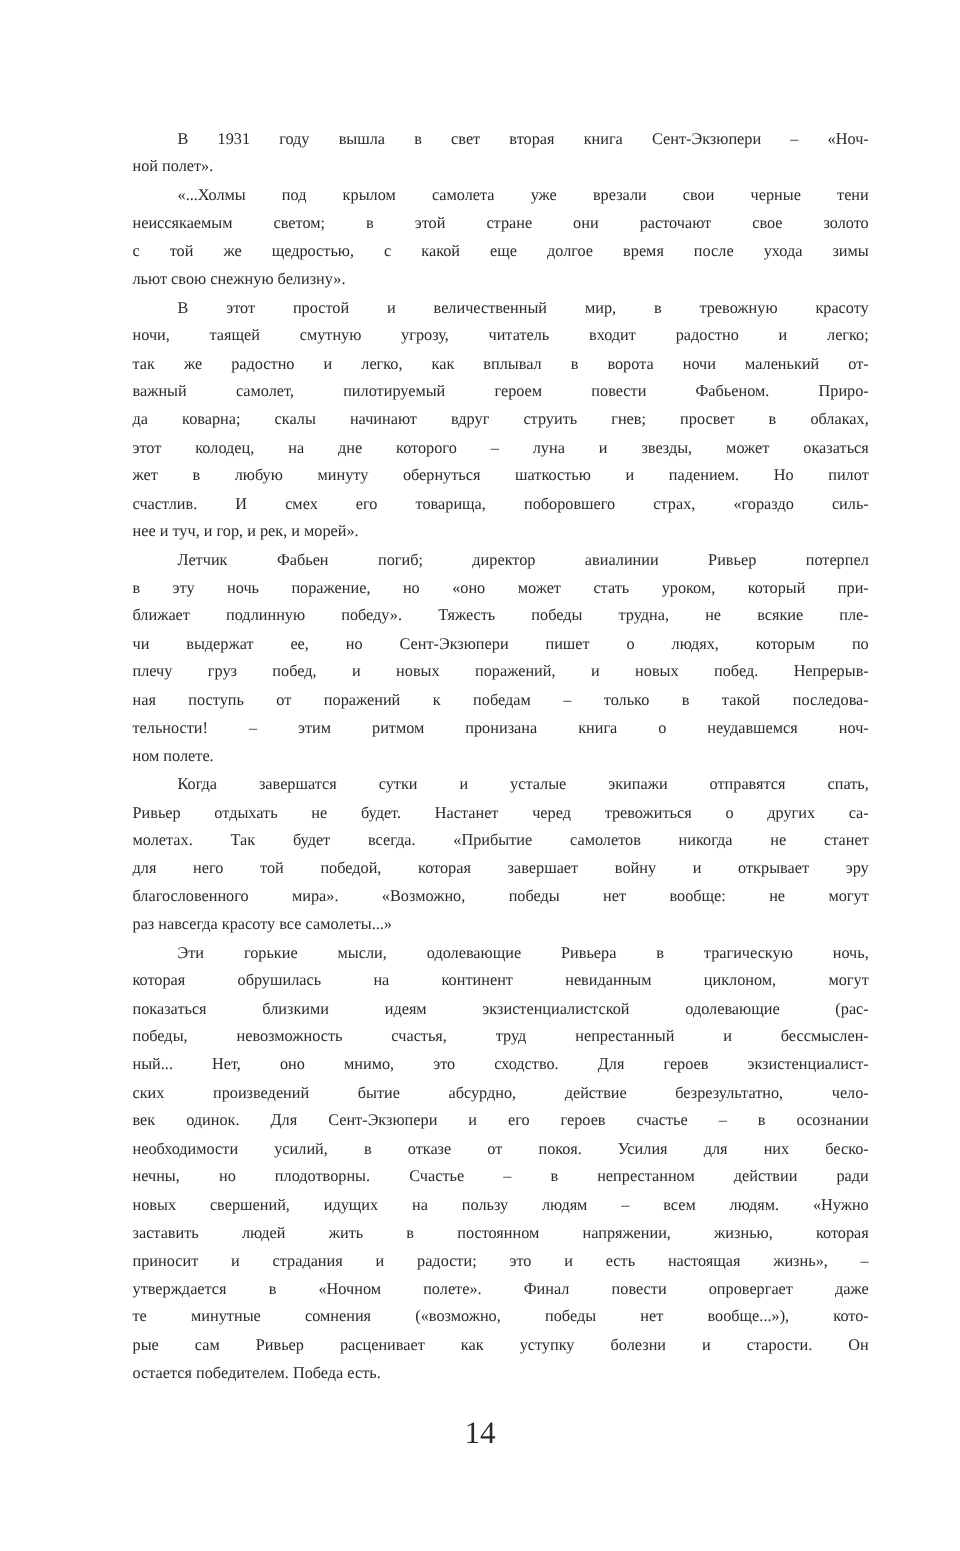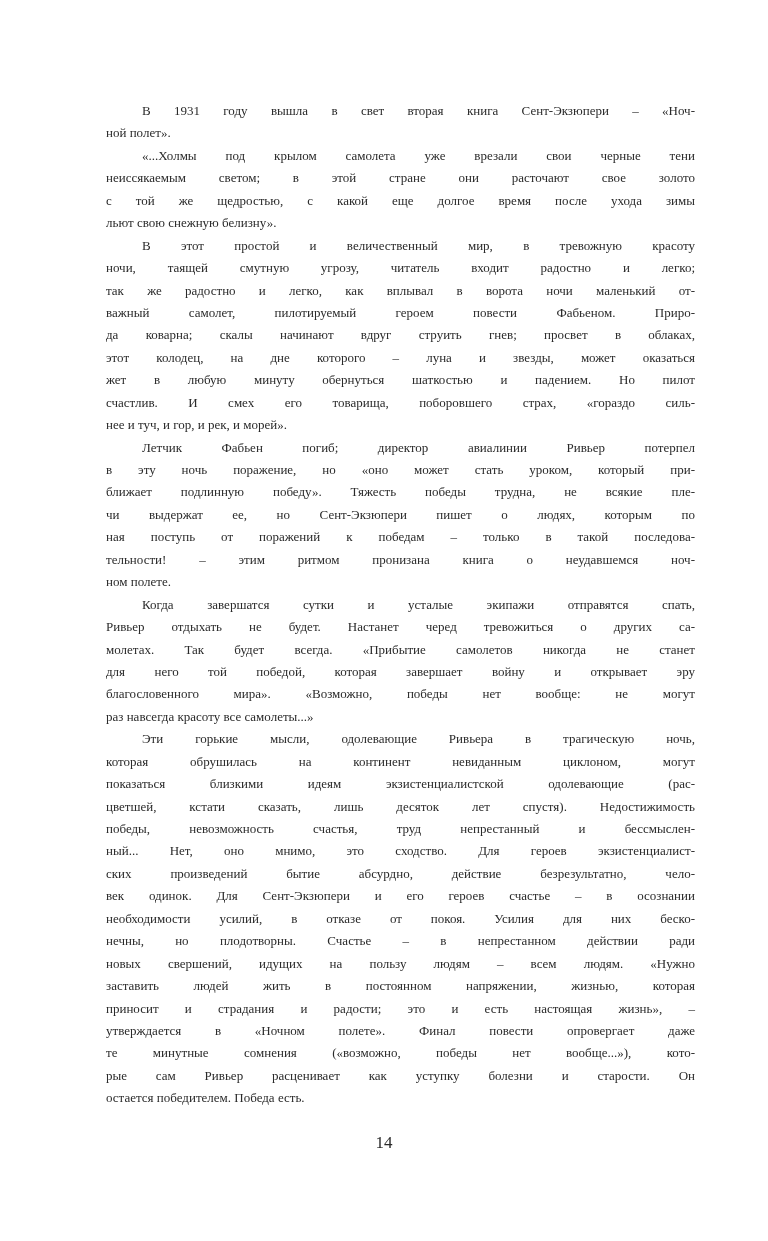--- a/index.html
+++ b/index.html
@@ -11,21 +11,21 @@
   }
   .line {
     display: block; white-space: nowrap; text-align: justify;
     text-align-last: justify; height: 22.45px; overflow: visible;
   }
   .line.last { text-align-last: left; }
   .line.indent { padding-left: 36px; }
   .page-number {
     position: absolute; left: 0; width: 768px; top: 1133px; text-align: center;
     font-family: "Liberation Serif", "DejaVu Serif", serif;
-    font-size: 17px; color: #2a2a2a;
+    font-size: 25px; color: #2a2a2a;
   }
 </style>
 </head>
 <body>
 
 <div class="page">
   <div>
     <span class="line indent">В 1931 году вышла в свет вторая книга Сент-Экзюпери – «Ноч-</span>
     <span class="line last">ной полет».</span>
   </div>
@@ -44,37 +44,37 @@
     <span class="line">этот колодец, на дне которого – луна и звезды, может оказаться</span>
     <span class="line">жет в любую минуту обернуться шаткостью и падением. Но пилот</span>
     <span class="line">счастлив. И смех его товарища, поборовшего страх, «гораздо силь-</span>
     <span class="line last">нее и туч, и гор, и рек, и морей».</span>
   </div>
   <div>
     <span class="line indent">Летчик Фабьен погиб; директор авиалинии Ривьер потерпел</span>
     <span class="line">в эту ночь поражение, но «оно может стать уроком, который при-</span>
     <span class="line">ближает подлинную победу». Тяжесть победы трудна, не всякие пле-</span>
     <span class="line">чи выдержат ее, но Сент-Экзюпери пишет о людях, которым по</span>
+    <span class="line">плечу груз побед, и новых поражений, и новых побед. Непрерыв-</span>
     <span class="line">ная поступь от поражений к победам – только в такой последова-</span>
     <span class="line">тельности! – этим ритмом пронизана книга о неудавшемся ноч-</span>
     <span class="line last">ном полете.</span>
   </div>
   <div>
     <span class="line indent">Когда завершатся сутки и усталые экипажи отправятся спать,</span>
     <span class="line">Ривьер отдыхать не будет. Настанет черед тревожиться о других са-</span>
     <span class="line">молетах. Так будет всегда. «Прибытие самолетов никогда не станет</span>
     <span class="line">для него той победой, которая завершает войну и открывает эру</span>
     <span class="line">благословенного мира». «Возможно, победы нет вообще: не могут</span>
     <span class="line last">раз навсегда красоту все самолеты...»</span>
   </div>
   <div>
     <span class="line indent">Эти горькие мысли, одолевающие Ривьера в трагическую ночь,</span>
     <span class="line">которая обрушилась на континент невиданным циклоном, могут</span>
     <span class="line">показаться близкими идеям экзистенциалистской одолевающие (рас-</span>
-    <span class="line">цветшей, кстати сказать, лишь десяток лет спустя). Недостижимость</span>
     <span class="line">победы, невозможность счастья, труд непрестанный и бессмыслен-</span>
     <span class="line">ный... Нет, оно мнимо, это сходство. Для героев экзистенциалист-</span>
     <span class="line">ских произведений бытие абсурдно, действие безрезультатно, чело-</span>
     <span class="line">век одинок. Для Сент-Экзюпери и его героев счастье – в осознании</span>
     <span class="line">необходимости усилий, в отказе от покоя. Усилия для них беско-</span>
     <span class="line">нечны, но плодотворны. Счастье – в непрестанном действии ради</span>
     <span class="line">новых свершений, идущих на пользу людям – всем людям. «Нужно</span>
     <span class="line">заставить людей жить в постоянном напряжении, жизнью, которая</span>
     <span class="line">приносит и страдания и радости; это и есть настоящая жизнь», –</span>
     <span class="line">утверждается в «Ночном полете». Финал повести опровергает даже</span>

